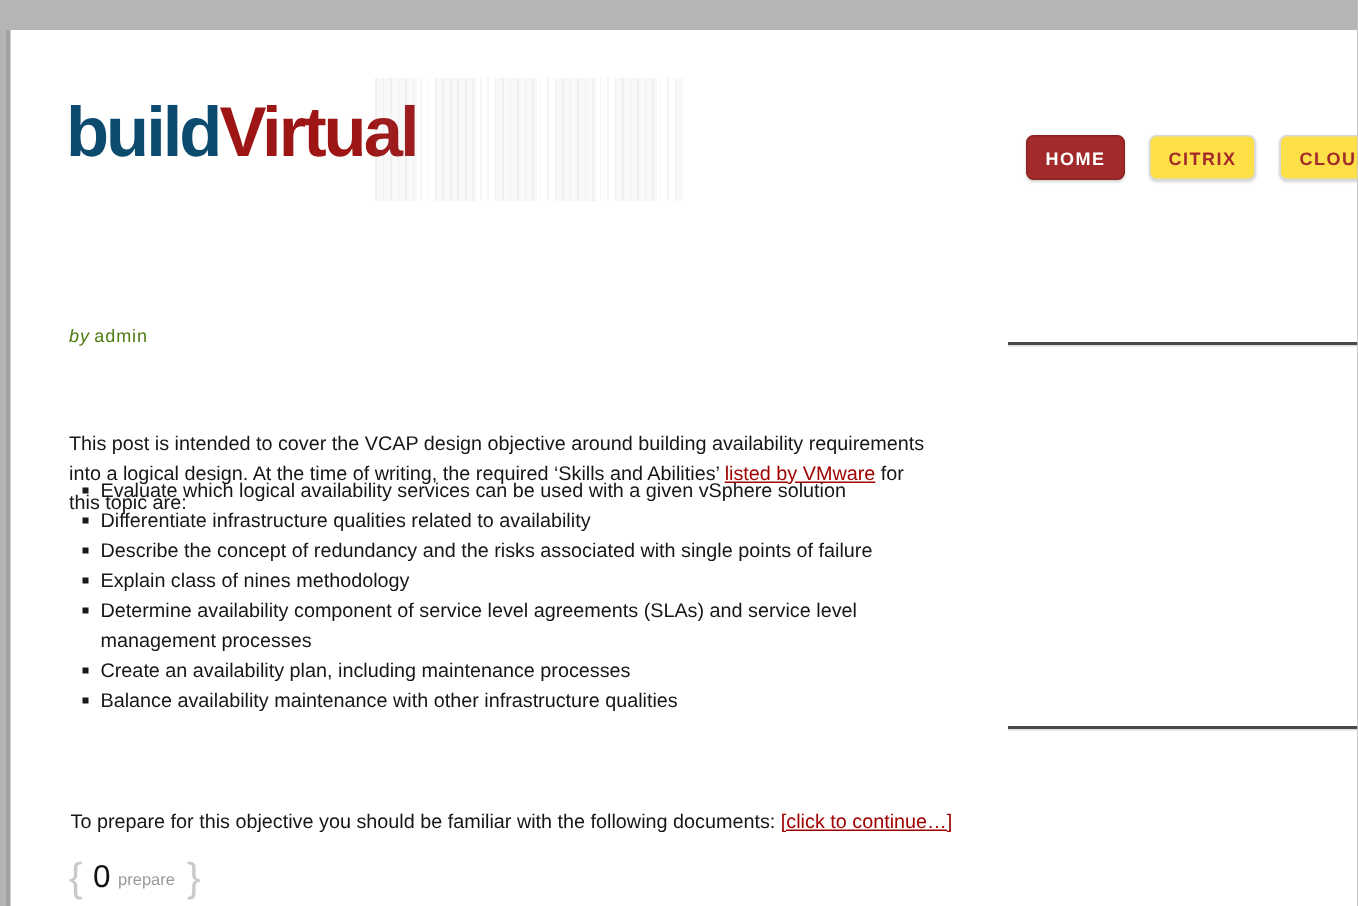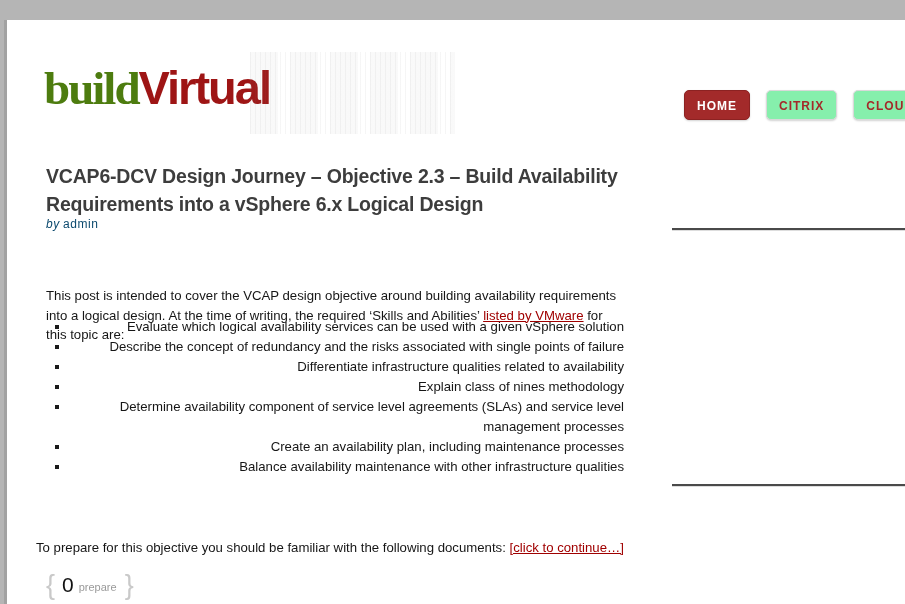--- a/index.html
+++ b/index.html
@@ -28,21 +28,21 @@
   .logo {
     position: absolute;
     left: 37px;
     top: 38px;
     font-size: 47px;
     font-weight: 700;
     letter-spacing: -2px;
     line-height: 60px;
     white-space: nowrap;
   }
-  .logo .logo-black { color: #4d7c0f; font-family: Liberation Serif, serif; }
+  .logo .logo-black { color: #0c4a6e; }
   .logo .logo-red   { color: #9e1515; }
 
   .watermark {
     position: absolute;
     left: 243px;
     top: 32px;
     width: 205px;
     height: 82px;
     background:
       repeating-linear-gradient(90deg,
@@ -62,21 +62,21 @@
     white-space: nowrap;
   }
   .nav-btn {
     display: inline-block;
     height: 30px;
     padding: 8px 12px 0 12px;
     font-size: 12px;
     font-weight: 700;
     letter-spacing: 1px;
     color: #a32a2a;
-    background: #86efac;
+    background: #fde047;
     border: 1px solid #d9d9d9;
     border-radius: 5px;
     box-shadow: 0 1px 2px rgba(0,0,0,0.18);
     text-decoration: none;
     cursor: pointer;
   }
   .nav-btn.active {
     background: #a32a2a;
     border-color: #8c2222;
     color: #ffffff;
@@ -94,21 +94,21 @@
     font-weight: 700;
     letter-spacing: -0.2px;
     color: #3d3d3d;
   }
   .byline {
     position: absolute;
     left: 39px;
     top: 197px;
     font-size: 12px;
     letter-spacing: 0.6px;
-    color: #0c4a6e;
+    color: #4d7c0f;
     text-align: right;
   }
   .byline .by { font-style: italic; margin-right: 3px; }
 
   .intro {
     position: absolute;
     left: 39px;
     top: 238px;
     width: 578px;
     font-size: 13.2px;
@@ -128,35 +128,34 @@
     top: 297px;
     width: 578px;
     list-style: none;
     font-size: 13.2px;
     line-height: 20px;
     color: #161616;
   }
   .skills-list li {
     position: relative;
     padding-left: 21px;
-    text-align: right;
   }
   .skills-list li::before {
     content: "";
     position: absolute;
     left: 9px;
     top: 8px;
     width: 4px;
     height: 4px;
     background: #1a1a1a;
   }
 
   .outro {
     position: absolute;
-    left: 29px;
+    left: 40px;
     top: 518px;
     width: 600px;
     font-size: 13.2px;
     line-height: 19.5px;
     color: #161616;
   }
 
   .comments {
     position: absolute;
     left: 39px;
@@ -207,32 +206,31 @@
     </div>
     <div class="watermark"></div>
 
     <div class="nav">
       <a class="nav-btn active">HOME</a>
       <a class="nav-btn">CITRIX</a>
       <a class="nav-btn">CLOUD</a>
 
     </div>
 
-    <h1 class="post-title">VCAP6-DCV Design Journey – Objective 2.3 – Build Availability Requirements into a vSphere 6.x Logical Design</h1>
 
     <div class="byline">
       <span class="by">by</span><span>admin</span>
     </div>
 
     <p class="intro"><span>This post is intended to cover the VCAP design objective around building availability requirements into a logical design. At the time of writing, the required ‘Skills and Abilities’ </span><a class="red-link">listed by VMware</a><span> for this topic are:</span></p>
 
     <ul class="skills-list">
         <li>Evaluate which logical availability services can be used with a given vSphere solution</li>
+        <li>Differentiate infrastructure qualities related to availability</li>
         <li>Describe the concept of redundancy and the risks associated with single points of failure</li>
-        <li>Differentiate infrastructure qualities related to availability</li>
         <li>Explain class of nines methodology</li>
         <li>Determine availability component of service level agreements (SLAs) and service level management processes</li>
         <li>Create an availability plan, including maintenance processes</li>
         <li>Balance availability maintenance with other infrastructure qualities</li>
       </ul>
 
     <p class="outro"><span>To prepare for this objective you should be familiar with the following documents: </span><a class="red-link">[click to continue…]</a></p>
 
     <div class="comments">
       <span class="brace">{</span>

